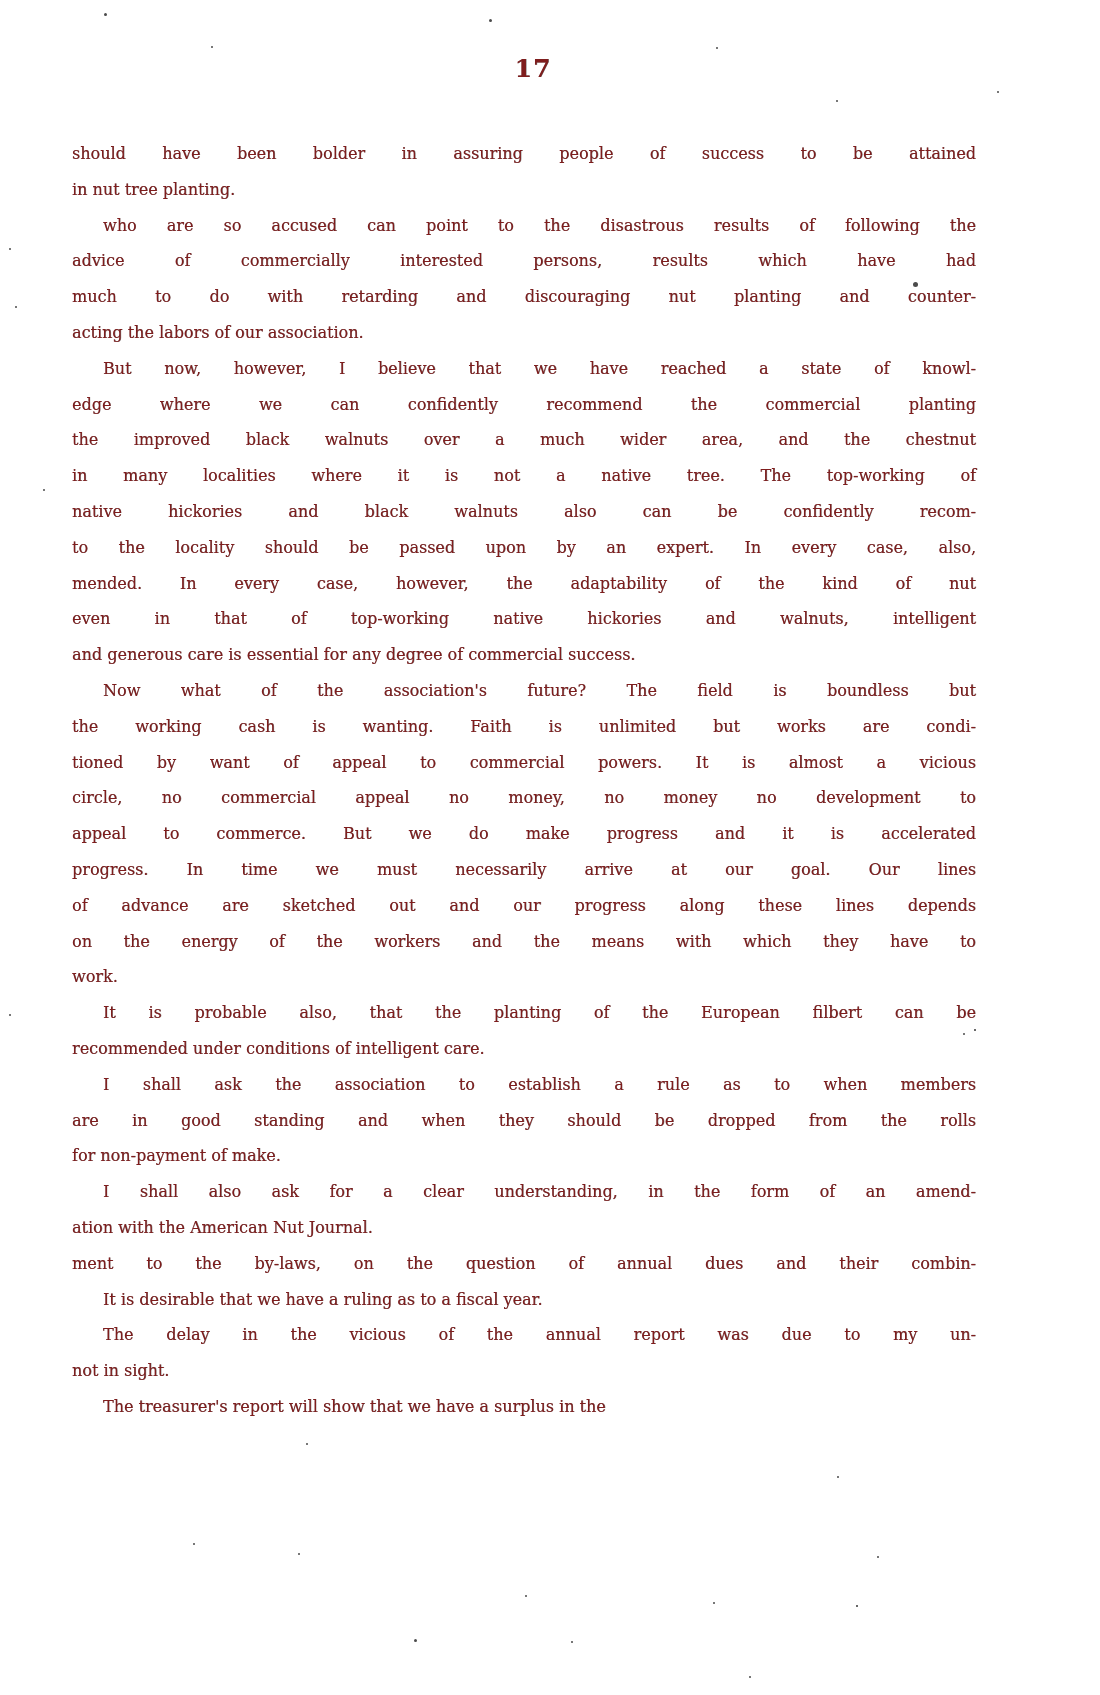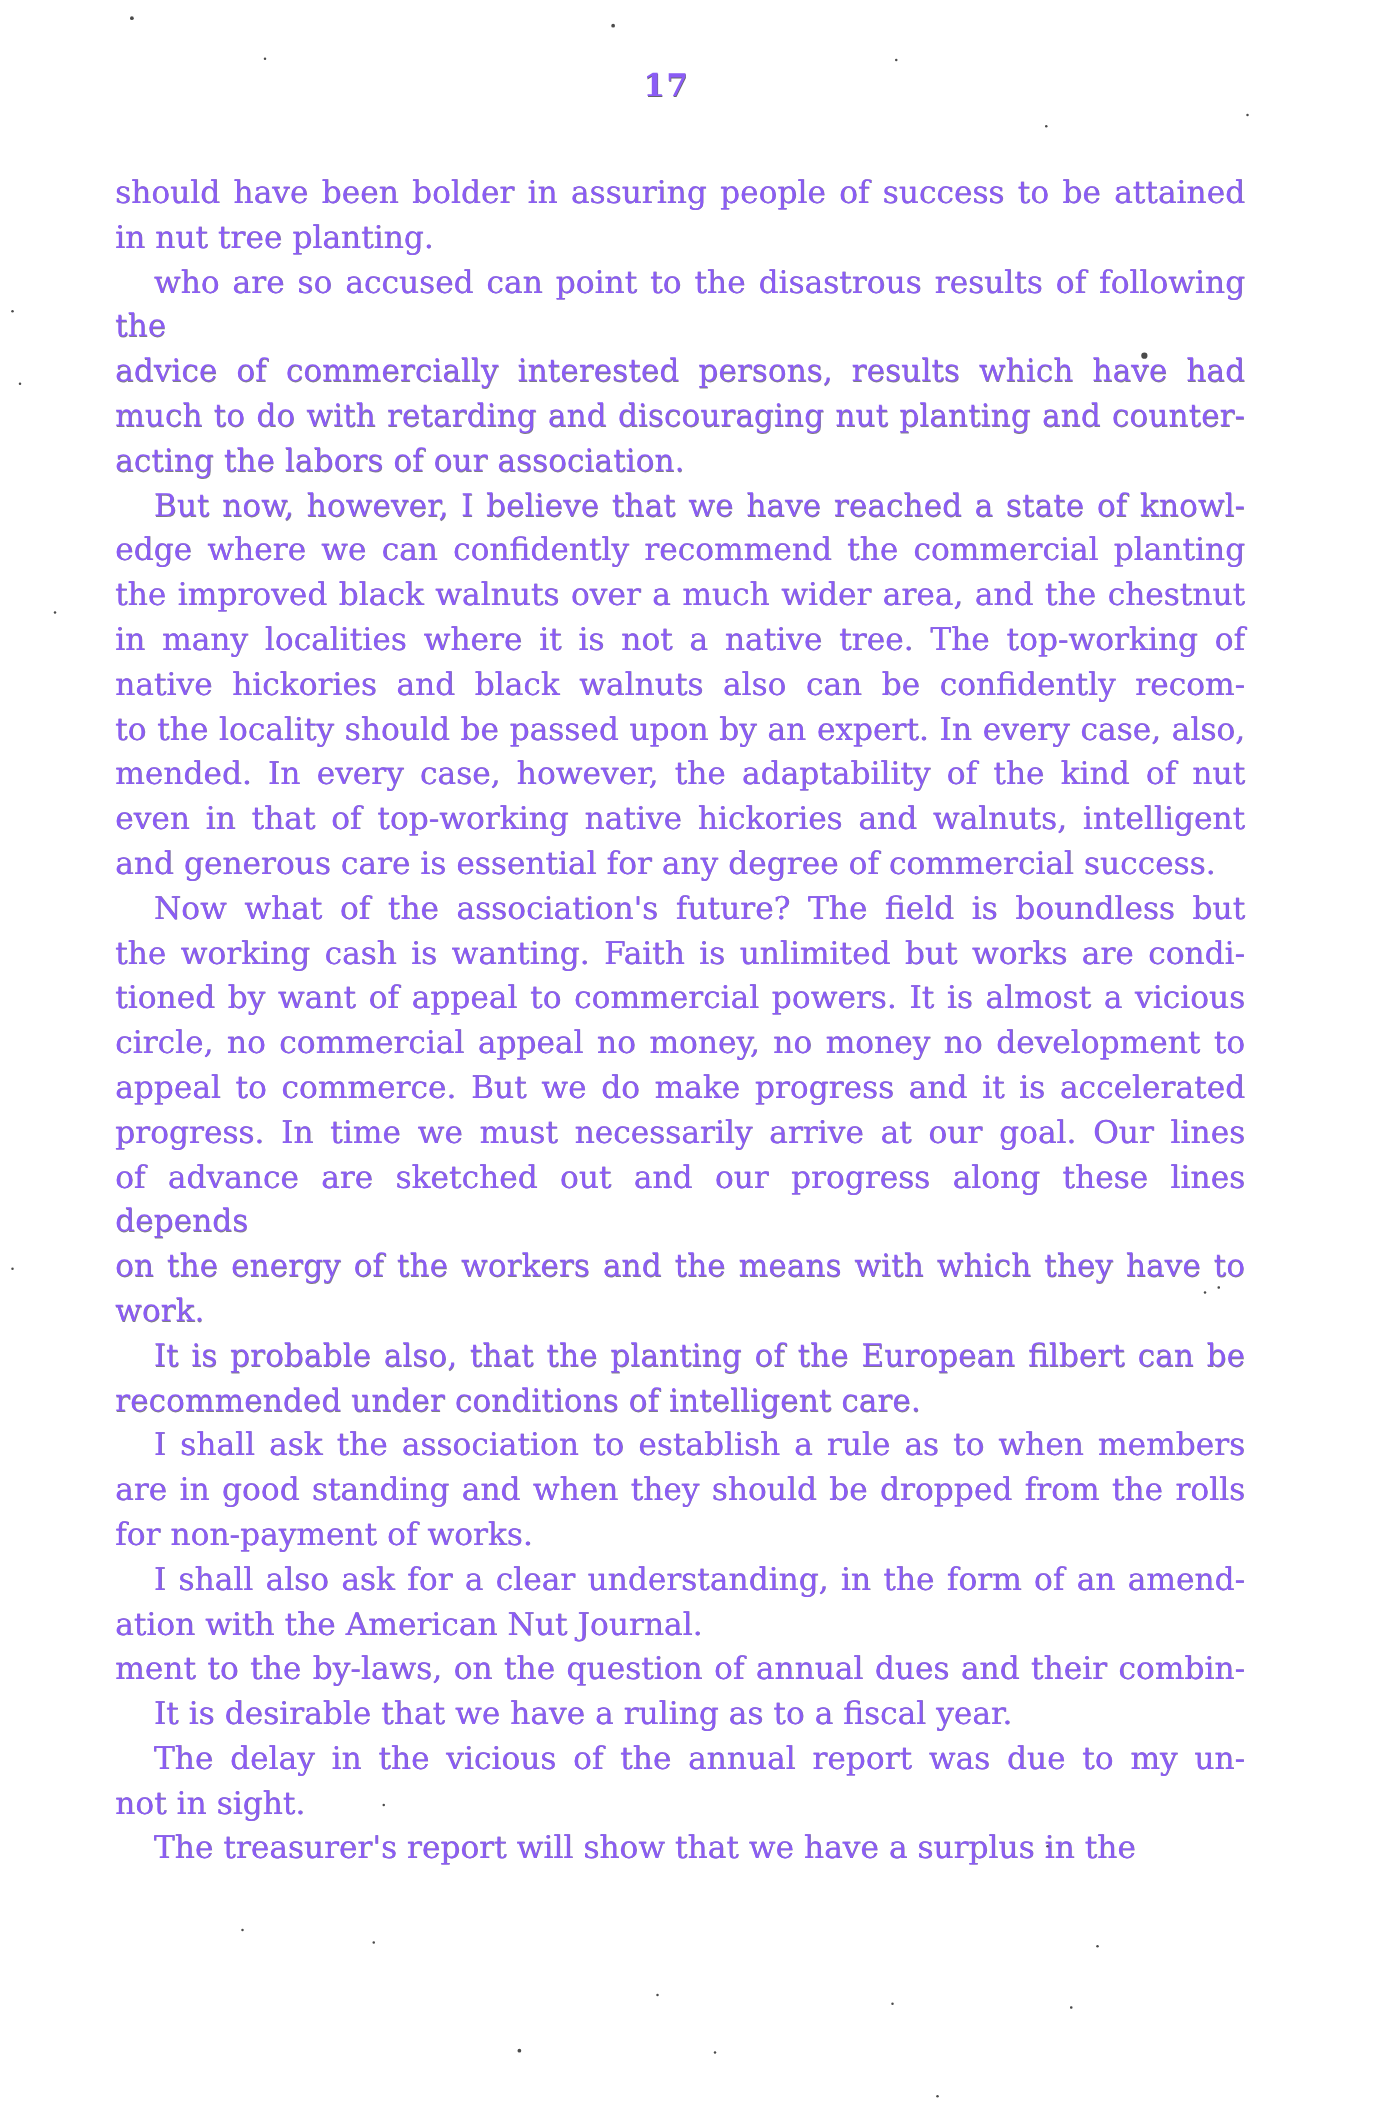--- a/index.html
+++ b/index.html
@@ -6,40 +6,40 @@
     margin: 0;
     padding: 0;
     background: #ffffff;
   }
   .page {
     position: relative;
     width: 1100px;
     height: 1695px;
     background: #ffffff;
     font-family: "DejaVu Serif", "Liberation Serif", serif;
-    color: #8b5cf6;
+    color: #7f1d1d;
     overflow: hidden;
   }
   .page-number {
     position: absolute;
     top: 54px;
     left: 81px;
     width: 904px;
     text-align: center;
     font-size: 25px;
     font-weight: bold;
     letter-spacing: 1px;
     text-shadow: 0.4px 0.3px 0 rgba(0,0,0,0.6);
   }
   .text-block {
     position: absolute;
     top: 136px;
-    left: 92px;
+    left: 72px;
     width: 904px;
-    font-size: 25px;
+    font-size: 16px;
     line-height: 35.8px;
     text-shadow: 0.35px 0.3px 0 rgba(0,0,0,0.5);
   }
   .para { margin: 0; }
   .para.indent .line:first-child { text-indent: 31px; }
   .line {
     text-align: justify;
     text-align-last: justify;
     -moz-text-align-last: justify;
     white-space: normal;
@@ -93,21 +93,21 @@
         <div class="line">on the energy of the workers and the means with which they have to</div>
         <div class="line last">work.</div>
       </div>
       <div class="para indent">
         <div class="line">It is probable also, that the planting of the European filbert can be</div>
         <div class="line last">recommended under conditions of intelligent care.</div>
       </div>
       <div class="para indent">
         <div class="line">I shall ask the association to establish a rule as to when members</div>
         <div class="line">are in good standing and when they should be dropped from the rolls</div>
-        <div class="line last">for non-payment of works.</div>
+        <div class="line last">for non-payment of make.</div>
       </div>
       <div class="para indent">
         <div class="line">I shall also ask for a clear understanding, in the form of an amend-</div>
         <div class="line last">ation with the American Nut Journal.</div>
         <div class="line">ment to the by-laws, on the question of annual dues and their combin-</div>
       </div>
       <div class="para indent">
         <div class="line last">It is desirable that we have a ruling as to a fiscal year.</div>
       </div>
       <div class="para indent">

